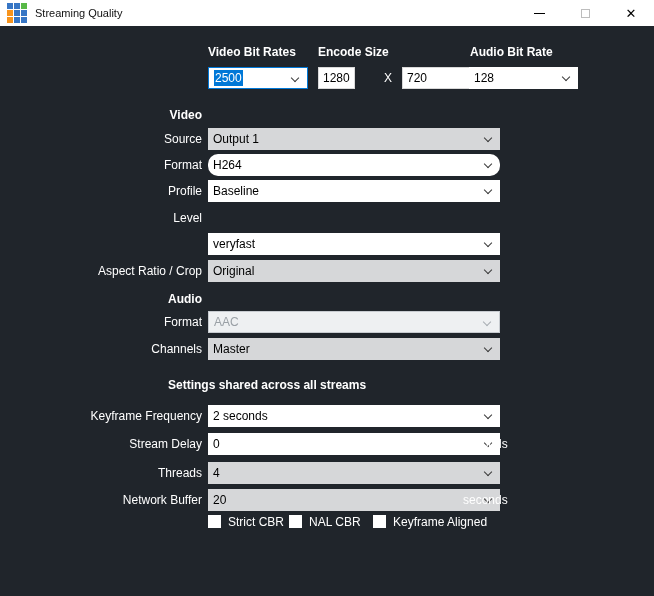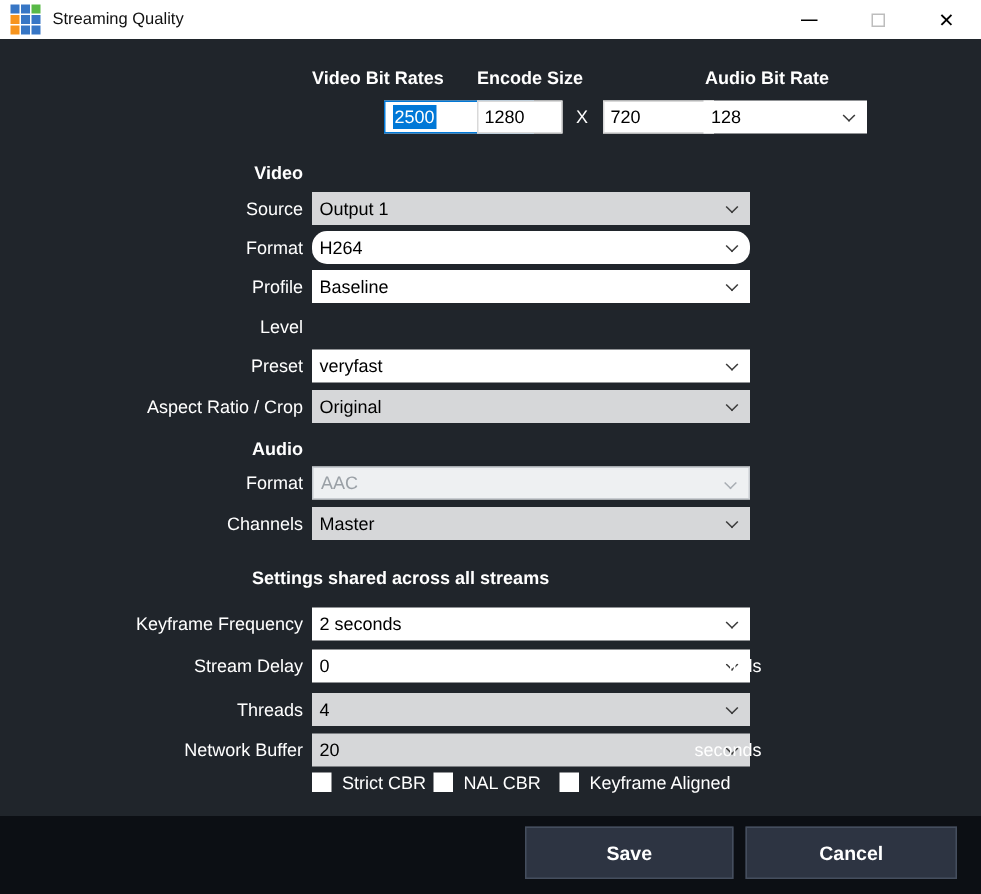--- a/index.html
+++ b/index.html
@@ -84,26 +84,26 @@
       <div class="win-btn">
           <span class="glyph-close">✕</span>
         </div>
     </div>
   </div>
 
   <div class="hdr" style="left:208px; top:45px;">Video Bit Rates</div>
   <div class="hdr" style="left:318px; top:45px;">Encode Size</div>
   <div class="hdr" style="left:470px; top:45px;">Audio Bit Rate</div>
 
-  <div class="combo focused" style="left:208px; top:67px; width:100px;margin-left:48px;">
+  <div class="combo focused" style="left:208px; top:67px; width:100px;">
     <span class="sel">2500</span>
     <span class="chev"></span>
   </div>
 
-  <input class="tinput" style="left: 318px; top: 67px; width: 57px;" value="1280">
+  <input class="tinput" style="left: 318px; top: 67px; width: 37px;" value="1280">
   <div class="suffix" style="left:384px; top:67px;">X</div>
   <input class="tinput" style="left: 402px; top: 67px; width: 74px;" value="720">
 
   <div class="combo" style="left:469px; top:67px; width:109px;">
     <span>128</span>
     <span class="chev"></span>
   </div>
 
   <div class="hdr r" style="top:108px;">Video</div>
 
@@ -120,21 +120,20 @@
   </div>
 
   <div class="flabel" style="top:180px;">Profile</div>
   <div class="combo c-main" style="top:180px;">
     <span>Baseline</span>
       <span class="chev"></span>
   </div>
 
   <div class="flabel" style="top:207px;">Level</div>
 
-  <div class="flabel" style="top:233px;">Preset</div>
   <div class="combo c-main" style="top:233px;">
     <span>veryfast</span>
       <span class="chev"></span>
   </div>
 
   <div class="flabel" style="top:260px;">Aspect Ratio / Crop</div>
   <div class="combo gray c-main" style="top:260px;">
     <span>Original</span>
       <span class="chev"></span>
   </div>
@@ -183,18 +182,14 @@
 
   <div class="chkrow-box" style="left:208px; top:515px;"></div>
   <div class="chkrow-lbl" style="left:228px; top:516px;">Strict CBR</div>
 
   <div class="chkrow-box" style="left:289px; top:515px;"></div>
   <div class="chkrow-lbl" style="left:309px; top:516px;">NAL CBR</div>
 
   <div class="chkrow-box" style="left:373px; top:515px;"></div>
   <div class="chkrow-lbl" style="left:393px; top:516px;">Keyframe Aligned</div>
 
-  <div class="footer">
-    <button class="btn btn-save">Save</button>
-    <button class="btn btn-cancel">Cancel</button>
-  </div>
 
 </div>
 
 </body></html>

